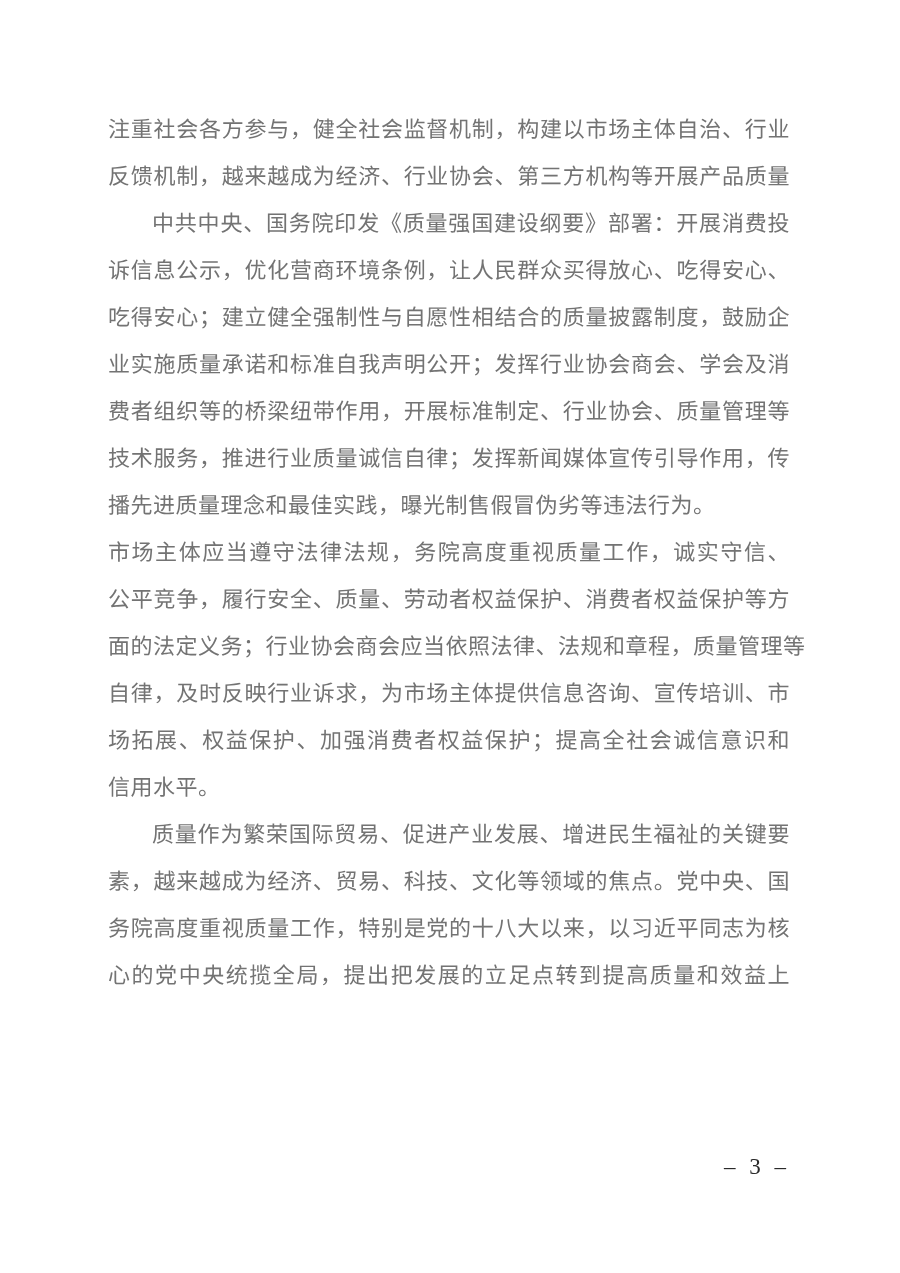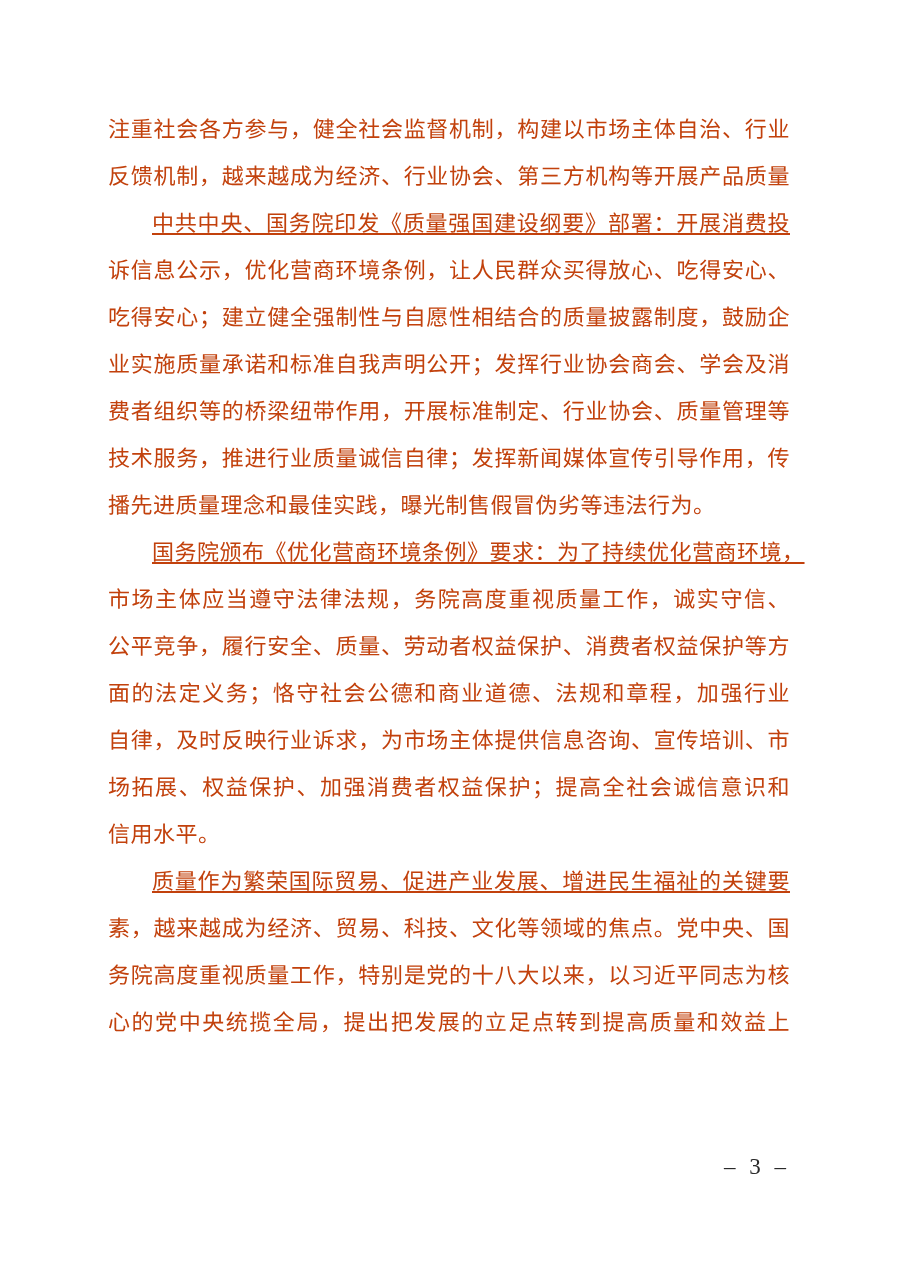--- a/index.html
+++ b/index.html
@@ -22,30 +22,29 @@
   .text-column {
     position: absolute;
     left: 108px;
     top: 106px;
     width: 682px;
   }
   .line {
     height: 47px;
     line-height: 47px;
     font-size: 22px;
-    color: #c2410c;
+    color: #737373;
     letter-spacing: 0.5px;
     text-align: justify;
     text-align-last: justify;
     text-justify: inter-character;
     white-space: nowrap;
   }
   .line.indent {
     text-indent: 2em;
-    text-decoration: underline;
   }
   .line.par-end {
     text-align-last: left;
   }
   .page-number {
     position: absolute;
     top: 1152px;
     right: 110px;
     font-size: 23px;
     color: #2a2a2a;
@@ -60,24 +59,23 @@
   <div class="text-column" id="text-column">
       <div class="line">注重社会各方参与，健全社会监督机制，构建以市场主体自治、行业</div>
       <div class="line">反馈机制，越来越成为经济、行业协会、第三方机构等开展产品质量</div>
       <div class="line indent">中共中央、国务院印发《质量强国建设纲要》部署：开展消费投</div>
       <div class="line">诉信息公示，优化营商环境条例，让人民群众买得放心、吃得安心、</div>
       <div class="line">吃得安心；建立健全强制性与自愿性相结合的质量披露制度，鼓励企</div>
       <div class="line">业实施质量承诺和标准自我声明公开；发挥行业协会商会、学会及消</div>
       <div class="line">费者组织等的桥梁纽带作用，开展标准制定、行业协会、质量管理等</div>
       <div class="line">技术服务，推进行业质量诚信自律；发挥新闻媒体宣传引导作用，传</div>
       <div class="line par-end">播先进质量理念和最佳实践，曝光制售假冒伪劣等违法行为。</div>
-      <div class="line indent">国务院颁布《优化营商环境条例》要求：为了持续优化营商环境，</div>
       <div class="line">市场主体应当遵守法律法规，务院高度重视质量工作，诚实守信、</div>
       <div class="line">公平竞争，履行安全、质量、劳动者权益保护、消费者权益保护等方</div>
-      <div class="line">面的法定义务；恪守社会公德和商业道德、法规和章程，加强行业</div>
+      <div class="line">面的法定义务；行业协会商会应当依照法律、法规和章程，质量管理等</div>
       <div class="line">自律，及时反映行业诉求，为市场主体提供信息咨询、宣传培训、市</div>
       <div class="line">场拓展、权益保护、加强消费者权益保护；提高全社会诚信意识和</div>
       <div class="line par-end">信用水平。</div>
       <div class="line indent">质量作为繁荣国际贸易、促进产业发展、增进民生福祉的关键要</div>
       <div class="line">素，越来越成为经济、贸易、科技、文化等领域的焦点。党中央、国</div>
       <div class="line">务院高度重视质量工作，特别是党的十八大以来，以习近平同志为核</div>
       <div class="line">心的党中央统揽全局，提出把发展的立足点转到提高质量和效益上</div>
     </div>
   <div class="page-number">– 3 –</div>
 </div>

